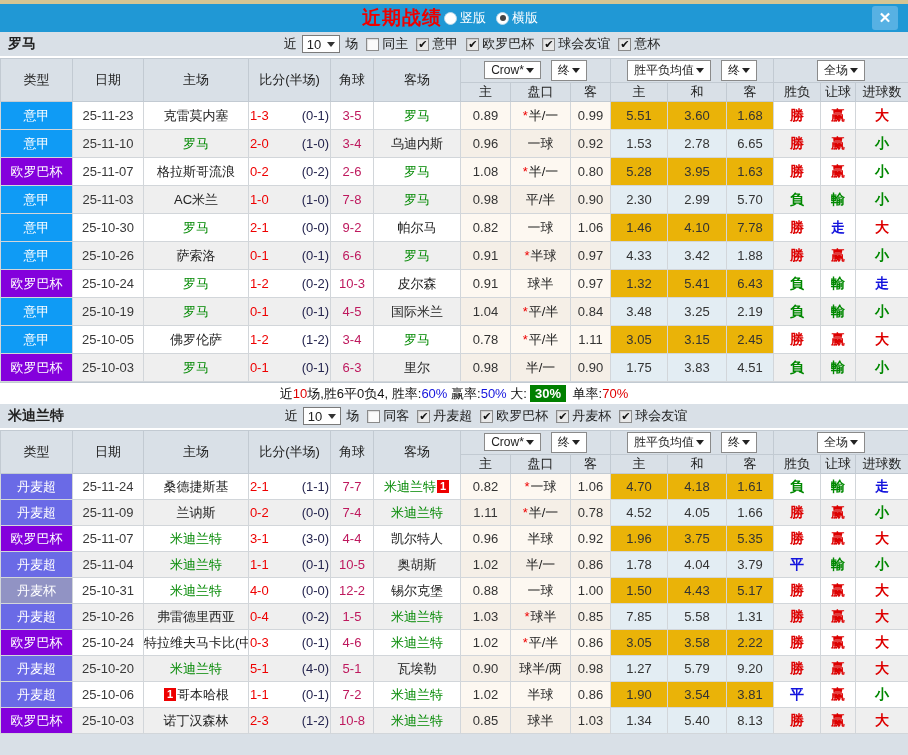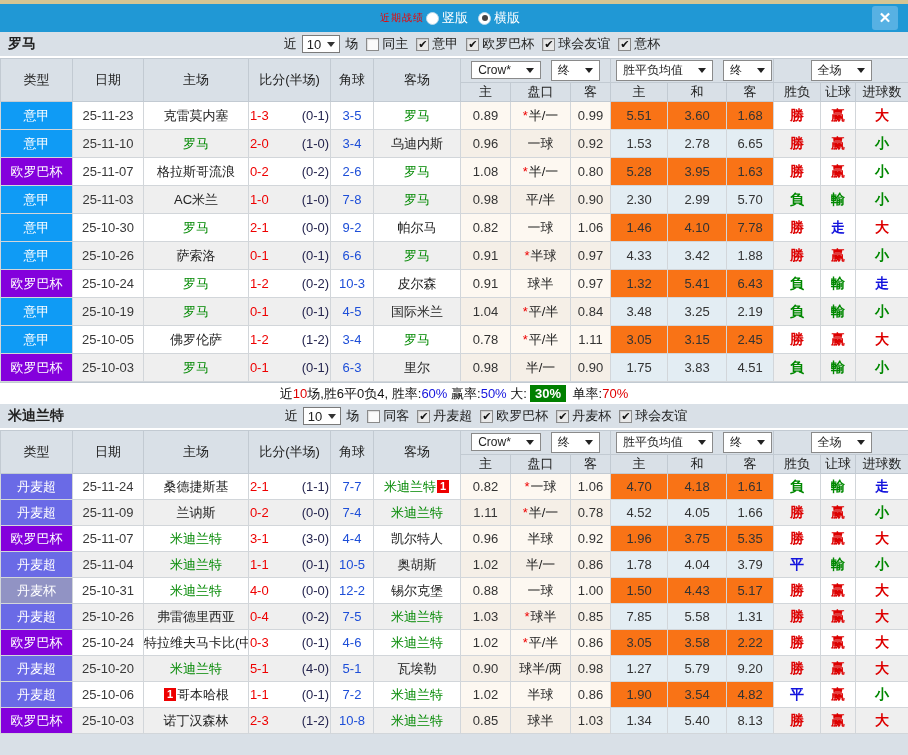--- a/index.html
+++ b/index.html
@@ -8,21 +8,21 @@
     width:908px; height:755px; overflow:hidden;
     background:#D9E0E7;
     font-family:"Liberation Sans", sans-serif;
     font-size:13px; color:#222;
   }
   .top-strip { height:4px; background:#D5C593; }
   .titlebar {
     height:28px; background:#2098D5; position:relative;
     display:flex; align-items:center; justify-content:center;
   }
-  .title { color:#EE0000; font-weight:normal; font-size:10px; letter-spacing:1px; }
+  .title { color:#EE0000; font-weight:bold; font-size:19px; letter-spacing:1px; }
   .radio {
     width:13px; height:13px; border-radius:50%; background:#fff;
     border:1px solid #B8D8EA; display:inline-flex; align-items:center; justify-content:center;
     margin-left:2px; cursor:pointer;
   }
   .radio .rdot { width:6px; height:6px; border-radius:50%; background:#444; }
   .radio-label { color:#fff; margin:0 8px 0 3px; font-size:13px; cursor:pointer; }
   .close-btn {
     position:absolute; right:10px; top:2px; width:26px; height:24px;
     background:#57B1E3; border:none; border-radius:3px;
@@ -55,43 +55,43 @@
   }
   .cb.on { background:#E9E9E9; }
   table.grid { border-collapse:collapse; table-layout:fixed; width:908px; background:#fff; }
   .grid th {
     background:#D9E0E7; font-weight:normal; border:1px solid #C2CAD2;
     font-size:13px; padding:0; text-align:center; white-space:nowrap; overflow:hidden;
   }
   .h1 th { height:24px; }
   .h2 th { height:17px; }
   .dd {
-    display:inline-flex; align-items:center; gap:15px;
+    display:inline-flex; align-items:center; gap:2px;
     background:#fff; border:1px solid #8A8A8A; padding:1px 6px;
     font-size:12px; margin:0 5px; cursor:pointer; white-space:nowrap;
   }
   .dd .arr { border-top-color:#222; }
   .grid td {
     border:1px solid #D2D6DA; text-align:center; padding:0;
     white-space:nowrap; overflow:hidden; background:#FFFFFF;
   }
   .sec0 tbody td { height:28px; }
   .sec1 tbody td { height:26px; }
   tr.alt td { background:#EFEFEF; }
   tr td.warm { background:#FDF8F1; }
   tr.alt td.warm { background:#F5EFE7; }
-  tr td.cool { background:#f97316; }
+  tr td.cool { background:#eab308; }
   tr.alt td.cool { background:#E3EDF3; }
   .typec { color:#fff; }
   .datec { color:#383838; }
   .teamc { color:#222; }
   .teamc.grn { color:#008800; }
   .sc { color:#EE0000; }
   .hf { color:#24244E;margin-left:33px; }
-  .cornc { color:#1d4ed8; }
+  .cornc { color:#be185d; }
   .oddsc { color:#333; }
   .hcapc { color:#222; }
   .star { color:#EE0000; margin-right:1px; }
   .b1 {
     display:inline-block; background:#EE0000; color:#fff;
     font-size:11px; font-weight:bold; line-height:13px; padding:0 3px;
     margin:0 1px; vertical-align:1px;
   }
   .resc { font-weight:bold; font-size:14px; }
   .resc.red { color:#DD0000; }
@@ -551,21 +551,21 @@
       <td class="cool oddsc">5.17</td>
       <td class="resc red">勝</td>
       <td class="resc red">赢</td>
       <td class="resc red">大</td>
     </tr>
           <tr class="row alt">
       <td class="typec" style="background:#6A6AE6">丹麦超</td>
       <td class="datec">25-10-26</td>
       <td class="teamc"><span>弗雷德里西亚</span></td>
       <td><span class="sc">0-4</span><span class="hf">(0-2)</span></td>
-      <td class="cornc">7-5</td>
+      <td class="cornc">1-5</td>
       <td class="teamc grn"><span>米迪兰特</span></td>
       <td class="warm oddsc">1.03</td>
       <td class="warm hcapc"><span class="star">*</span><span>球半</span></td>
       <td class="warm oddsc">0.85</td>
       <td class="cool oddsc">7.85</td>
       <td class="cool oddsc">5.58</td>
       <td class="cool oddsc">1.31</td>
       <td class="resc red">勝</td>
       <td class="resc red">赢</td>
       <td class="resc red">大</td>
@@ -609,21 +609,21 @@
       <td class="datec">25-10-06</td>
       <td class="teamc"><span class="b1">1</span><span>哥本哈根</span></td>
       <td><span class="sc">1-1</span><span class="hf">(0-1)</span></td>
       <td class="cornc">7-2</td>
       <td class="teamc grn"><span>米迪兰特</span></td>
       <td class="warm oddsc">1.02</td>
       <td class="warm hcapc"><span>半球</span></td>
       <td class="warm oddsc">0.86</td>
       <td class="cool oddsc">1.90</td>
       <td class="cool oddsc">3.54</td>
-      <td class="cool oddsc">4.82</td>
+      <td class="cool oddsc">3.81</td>
       <td class="resc blue">平</td>
       <td class="resc red">赢</td>
       <td class="resc green">小</td>
     </tr>
           <tr class="row alt">
       <td class="typec" style="background:#8400DC">欧罗巴杯</td>
       <td class="datec">25-10-03</td>
       <td class="teamc"><span>诺丁汉森林</span></td>
       <td><span class="sc">2-3</span><span class="hf">(1-2)</span></td>
       <td class="cornc">10-8</td>

